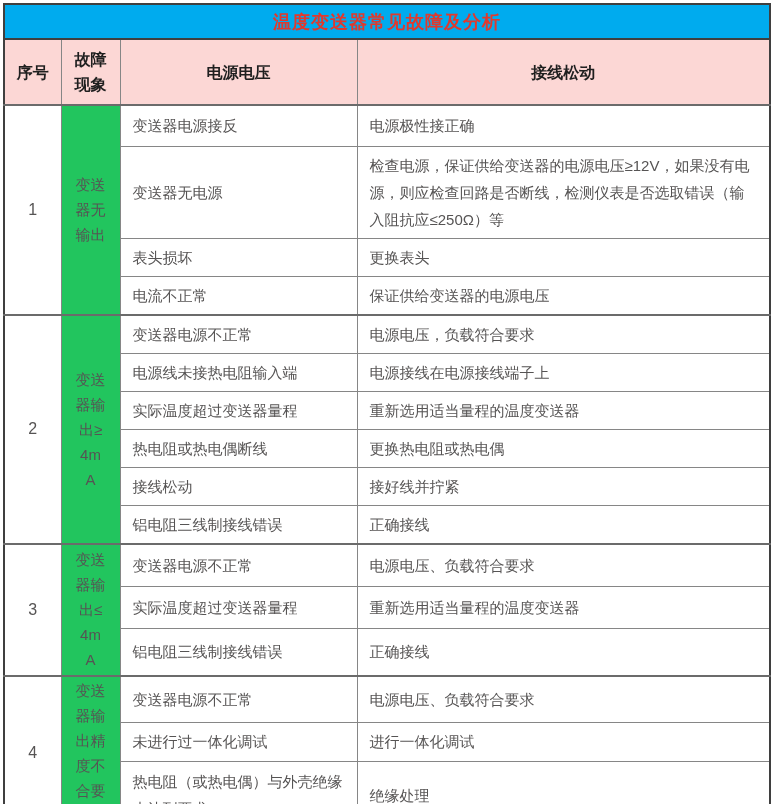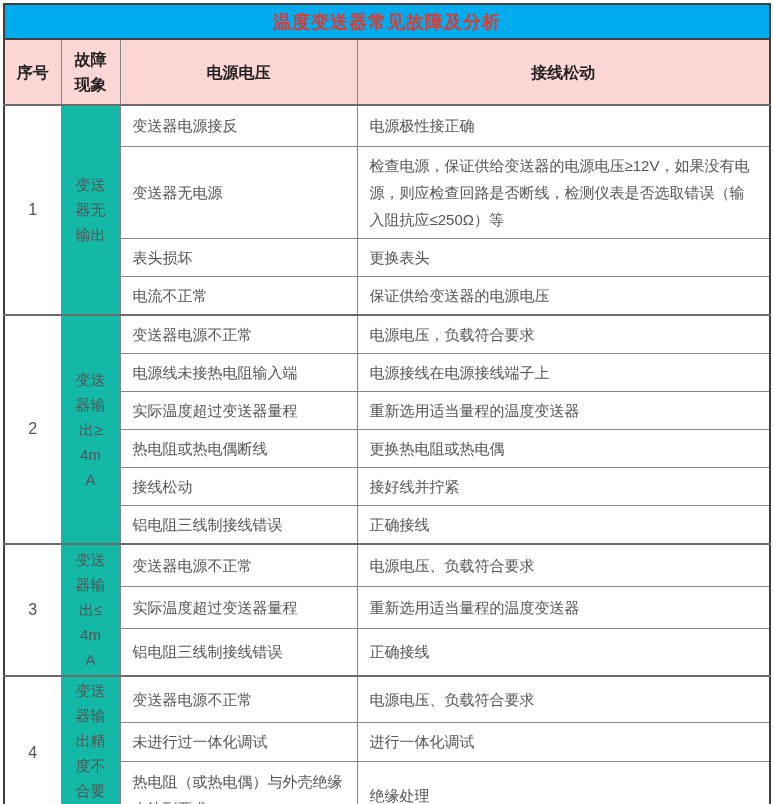--- a/index.html
+++ b/index.html
@@ -48,21 +48,21 @@
   td.no-cell {
     text-align: center;
     font-size: 16px;
     color: #565454;
     background: #ffffff;
   }
   td.phen-cell {
     text-align: center;
     font-size: 15px;
     color: #565454;
-    background: #14b8a6;
+    background: #22c55e;
     white-space: pre-line;
     line-height: 25px;
   }
   td.cause-cell, td.method-cell {
     font-size: 15px;
     color: #565454;
     background: #ffffff;
     padding: 5px 10px 5px 12px;
     line-height: 27px;
     text-align: left;

